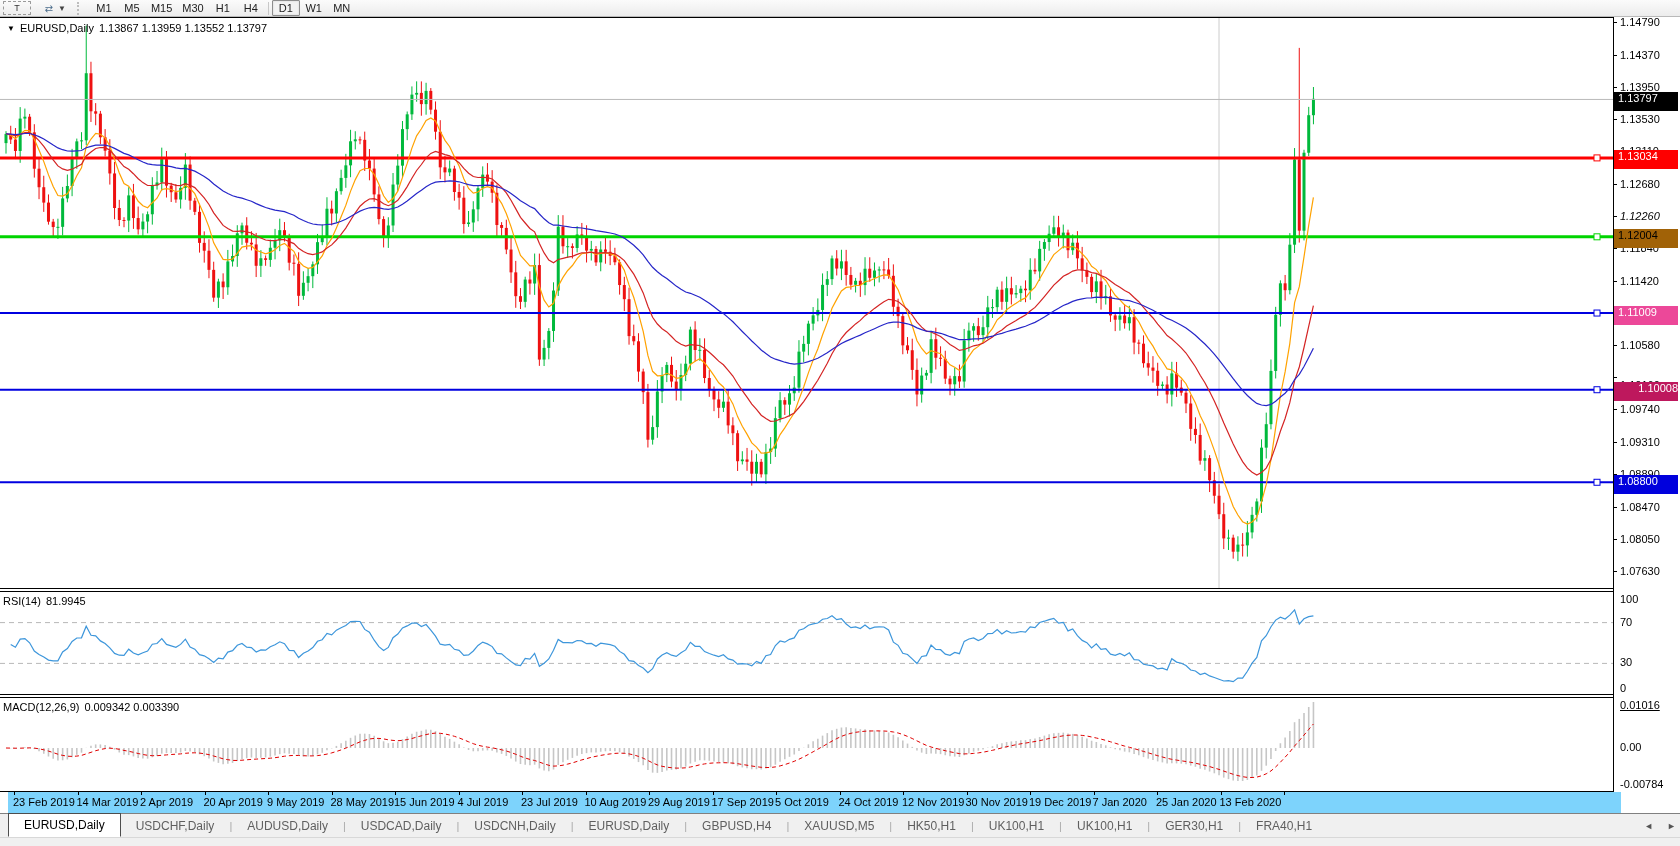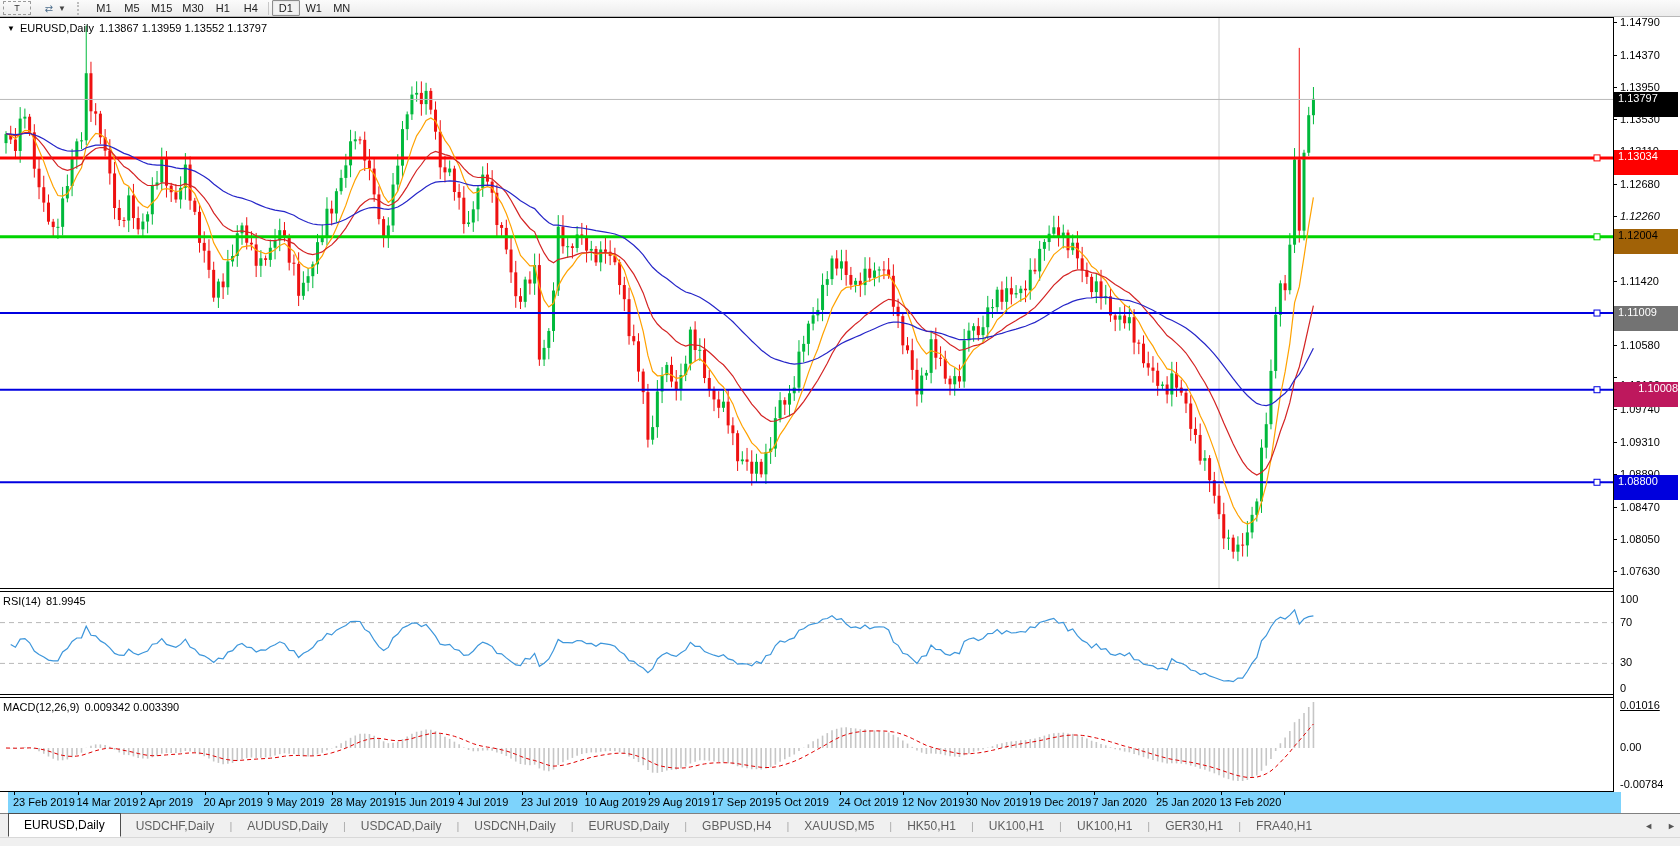--- a/index.html
+++ b/index.html
@@ -18,21 +18,21 @@
   .vsep{width:1px;height:13px;background:#c8c8c8;margin:0 3px;}
   
   .pane{position:absolute;left:0;background:#fff;border-top:1px solid #000;border-bottom:1px solid #000;box-sizing:border-box;}
   #main-pane{top:17px;height:572px;width:1613px;}
   #rsi-pane{top:591px;height:104px;width:1613px;}
   #macd-pane{top:697px;height:95px;width:1613px;}
   .pane svg{position:absolute;left:0;top:0;}
   #axis-col{position:absolute;left:1613px;top:17px;width:67px;height:775px;border-left:1px solid #000;background:#fff;box-sizing:border-box;}
   .tick-label{position:absolute;left:1620px;font-size:11px;color:#000;white-space:nowrap;}
   .tick-mark{position:absolute;left:1613px;width:4px;height:1px;background:#000;}
-  .badge{position:absolute;left:1614px;width:64px;height:25px;font-size:11px;line-height:13px;padding-left:4px;box-sizing:border-box;white-space:nowrap;}
+  .badge{position:absolute;left:1614px;width:64px;height:19px;font-size:11px;line-height:13px;padding-left:4px;box-sizing:border-box;white-space:nowrap;}
   #chart-title{position:absolute;left:7px;top:22px;font-size:11px;color:#000;z-index:5;display:flex;gap:5px;align-items:center;}
   #chart-title .tri{font-size:8px;}
   .pane-label{position:absolute;left:3px;top:3px;font-size:11px;color:#000;z-index:5;display:flex;gap:5px;}
   
   #date-axis{position:absolute;left:8px;top:792px;width:1613px;height:21px;background:#7dd3fc;}
   .date-label{position:absolute;top:4px;font-size:11px;color:#000;white-space:nowrap;}
   .date-tick{position:absolute;top:0;width:1px;height:3px;background:#000;}
   
   #tab-bar{position:absolute;left:0;top:813px;width:1680px;height:24px;background:#f0f0f0;border-top:1px solid #808080;
            display:flex;align-items:stretch;padding-left:8px;box-sizing:border-box;font-size:12px;}
@@ -986,21 +986,21 @@
       <div class="tick-label" style="top: 468.379px;">1.08890</div>
       <div class="tick-mark" style="top: 506.556px;"></div>
       <div class="tick-label" style="top: 500.556px;">1.08470</div>
       <div class="tick-mark" style="top: 538.734px;"></div>
       <div class="tick-label" style="top: 532.734px;">1.08050</div>
       <div class="tick-mark" style="top: 570.911px;"></div>
       <div class="tick-label" style="top: 564.911px;">1.07630</div>
       <div class="badge" style="top: 91.9395px; background: rgb(0, 0, 0); color: rgb(255, 255, 255);">1.13797</div>
       <div class="badge" style="top: 150.395px; background: rgb(254, 0, 0); color: rgb(255, 255, 255);">1.13034</div>
       <div class="badge" style="top: 229.306px; background: #a16207; color: rgb(0, 0, 0);">1.12004</div>
-      <div class="badge" style="top: 305.536px; background: #737373; color: rgb(255, 255, 255);">1.11009</div>
+      <div class="badge" style="top: 305.536px; background: #ec4899; color: rgb(255, 255, 255);">1.11009</div>
       <div class="badge" style="top: 382.226px; background: #be185d; color: rgb(255, 255, 255); text-align: right;">1.10008</div>
       <div class="badge" style="top: 474.774px; background: rgb(0, 0, 221); color: rgb(255, 255, 255);">1.08800</div>
       <div class="tick-label" style="top: 593px;">100</div>
       <div class="tick-label" style="top: 615.6px;">70</div>
       <div class="tick-label" style="top: 656.4px;">30</div>
       <div class="tick-label" style="top: 682px;">0</div>
       <div class="tick-label" style="top: 699px; text-decoration: underline;">0.01016</div>
       <div class="tick-label" style="top: 741px;">0.00</div>
       <div class="tick-label" style="top: 778px;">-0.00784</div>
     </div>

